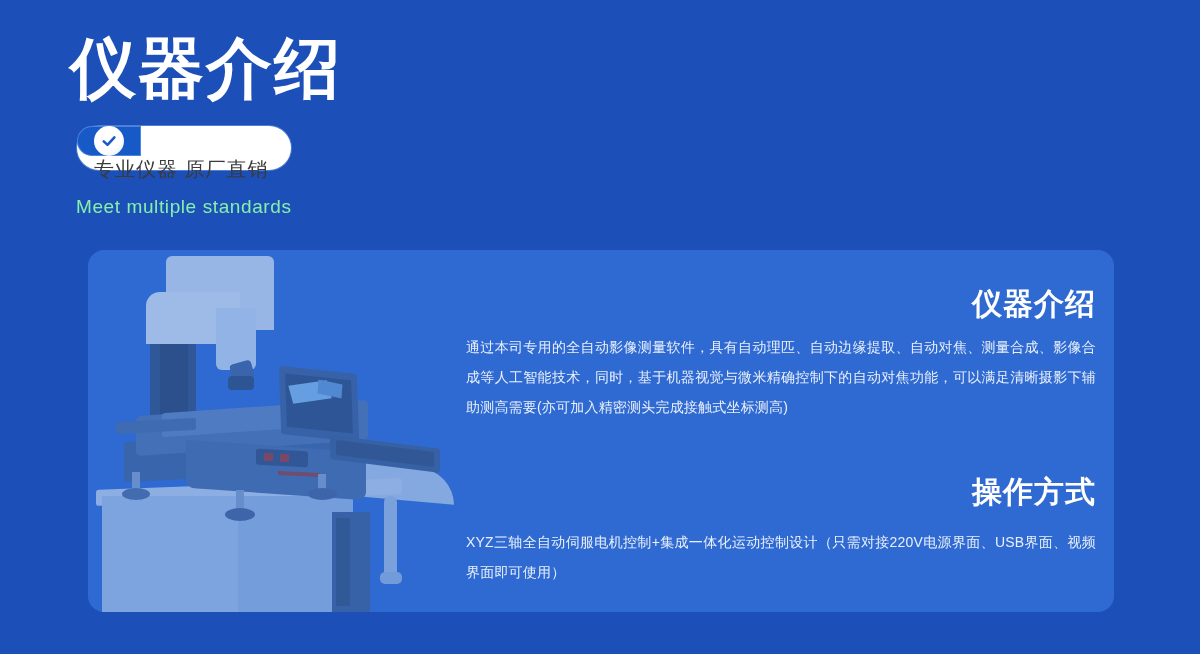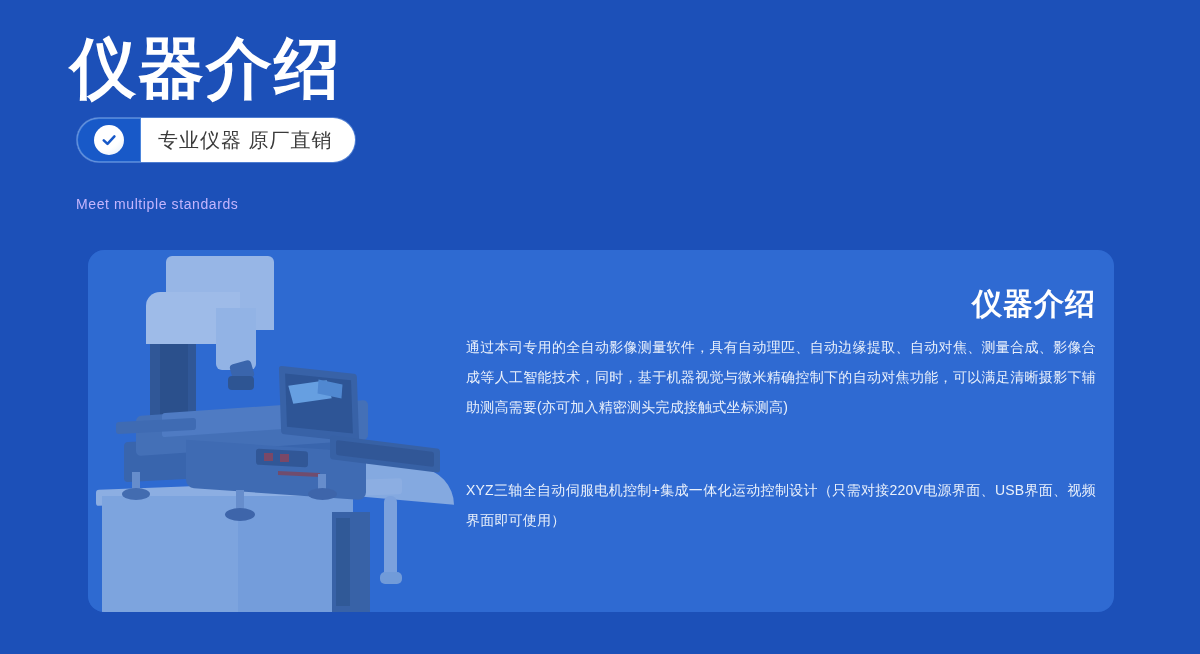--- a/index.html
+++ b/index.html
@@ -31,27 +31,28 @@
     font-size: 66px;
     line-height: 80px;
     letter-spacing: 2px;
     color: #ffffff;
     white-space: nowrap;
   }
 
   .badge {
     position: absolute;
     left: 77px;
-    top: 118px;
+    top: 126px;
     height: 44px;
     display: flex;
     align-items: stretch;
     border-radius: 22px;
     background: #ffffff;
     box-shadow: 0 0 0 1px rgba(140,180,240,0.45);
+    flex-direction: column;
   }
   .badge-icon-wrap {
     width: 64px;
     border-radius: 22px 0 0 22px;
     background: #1859c8;
     display: flex;
     align-items: center;
     justify-content: center;
     box-shadow: inset 0 0 0 1px rgba(120,170,235,0.55);
   }
@@ -72,23 +73,23 @@
     font-size: 20px;
     letter-spacing: 1px;
     color: #3a3a3a;
     white-space: nowrap;
   }
 
   .subtitle-en {
     position: absolute;
     left: 76px;
     top: 196px;
-    font-size: 14px;
+    font-size: 19px;
     letter-spacing: 0.6px;
-    color: #c4b5fd;
+    color: #86efac;
     white-space: nowrap;
   }
 
   
   .card {
     position: absolute;
     left: 88px;
     top: 250px;
     width: 1026px;
     height: 362px;
@@ -280,21 +281,21 @@
     line-height: 38px;
   }
   .sec-body {
     margin-top: 9px;
     font-size: 14px;
     line-height: 30px;
     color: #e9f0fb;
     text-align: justify;
     letter-spacing: 0.2px;
   }
-  .sec-2 .sec-body { margin-top: 2px; }
+  .sec-2 .sec-body { margin-top: 16px; }
 </style>
 </head>
 <body>
 
 <div class="page">
 
   <div class="page-title">仪器介绍</div>
 
   <div class="badge">
     <div class="badge-icon-wrap">
@@ -359,18 +360,19 @@
     </div>
 
     <div class="content">
 
       <div class="sec sec-1">
         <div class="sec-head">仪器介绍</div>
         <div class="sec-body">通过本司专用的全自动影像测量软件，具有自动理匹、自动边缘提取、自动对焦、测量合成、影像合成等人工智能技术，同时，基于机器视觉与微米精确控制下的自动对焦功能，可以满足清晰摄影下辅助测高需要(亦可加入精密测头完成接触式坐标测高)</div>
       </div>
 
       <div class="sec sec-2">
+        <div class="sec-head">操作方式</div>
         <div class="sec-body">XYZ三轴全自动伺服电机控制+集成一体化运动控制设计（只需对接220V电源界面、USB界面、视频界面即可使用）</div>
       </div>
 
     </div>
   </div>
 </div>
 
 </body></html>

